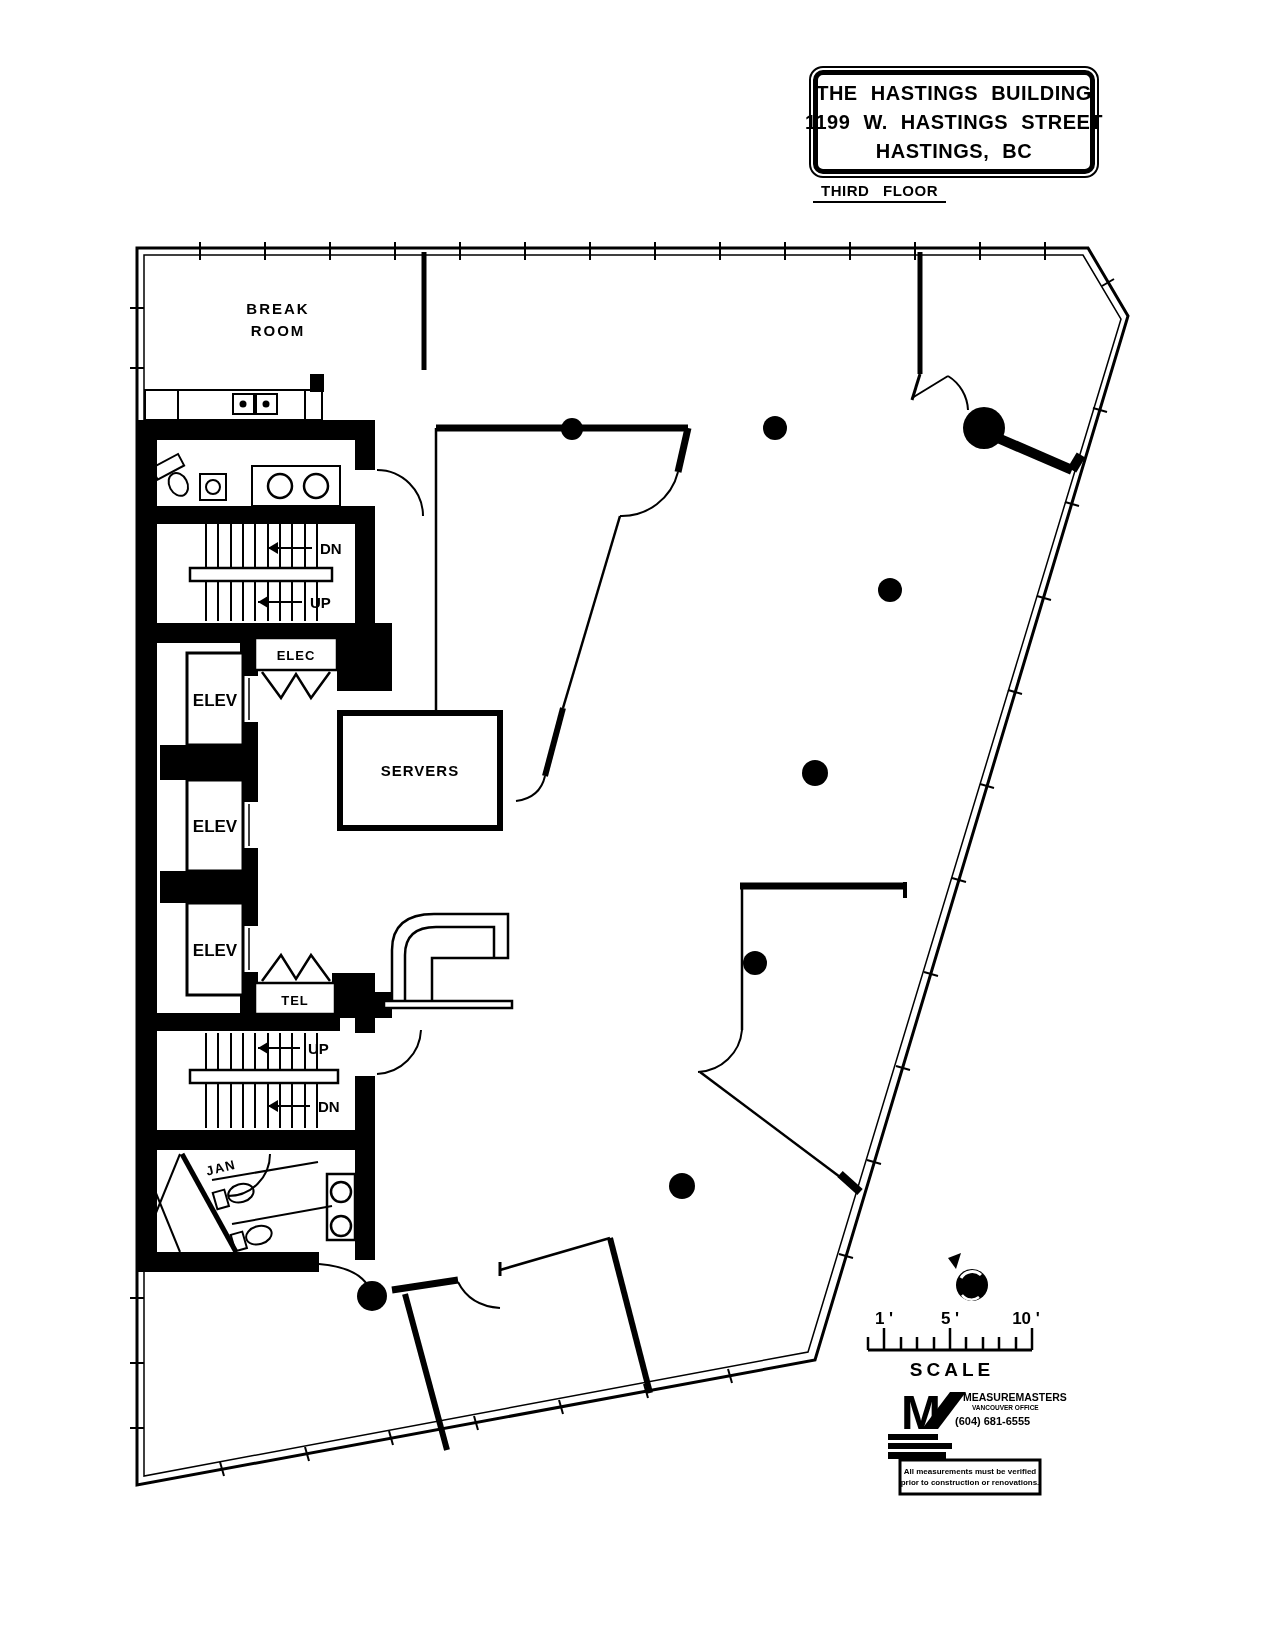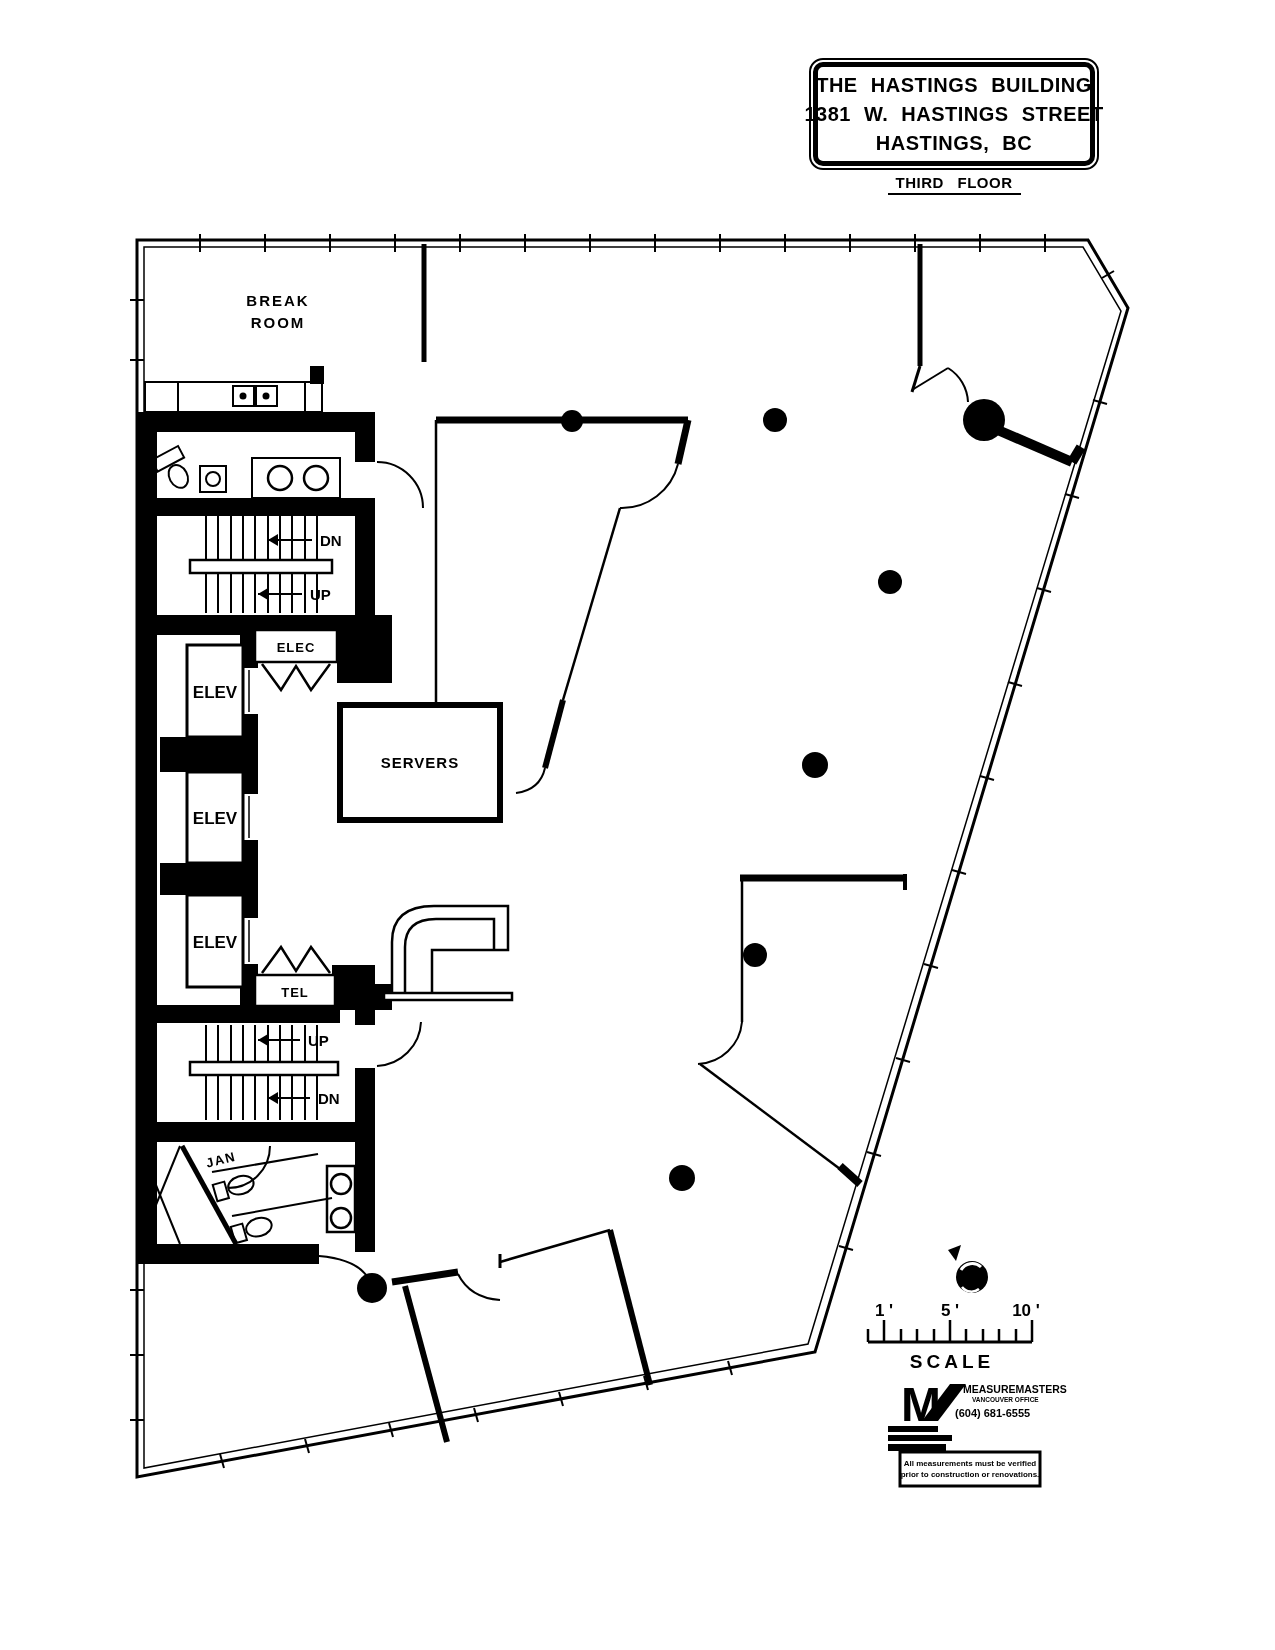--- a/index.html
+++ b/index.html
@@ -1,42 +1,42 @@
 <!DOCTYPE html>
 <html><head>
 <meta charset="utf-8">
 <style>
   html,body{margin:0;padding:0;background:#fff;}
   body{width:1275px;height:1650px;position:relative;overflow:hidden;
        font-family:"Liberation Sans",sans-serif;color:#000;}
-  .sheet{position:absolute;inset:0;background:#fff;}
+  .sheet{position:absolute;inset:0;background:#fff;margin-top:8px;}
   .title-block{
     position:absolute;left:813px;top:62px;width:272px;height:94px;
     border:5px solid #000;border-radius:10px;outline:2px solid #000;outline-offset:2px;
     display:flex;flex-direction:column;justify-content:center;align-items:center;
     background:#fff;
   }
   .title-line{font-weight:bold;font-size:20px;line-height:1.45;letter-spacing:.5px;word-spacing:7px;white-space:nowrap;}
-  .floor-label-wrap{position:absolute;left:813px;top:174px;width:282px;text-align:center;}
+  .floor-label-wrap{position:absolute;left:813px;top:174px;width:282px;}
   .floor-label{display:inline-block;font-weight:bold;font-size:15px;letter-spacing:.5px;word-spacing:9px;
     border-bottom:2.5px solid #000;padding:0 8px 2px 8px;}
   svg.plan{position:absolute;left:0;top:0;}
   .ink{stroke:#000;fill:none;}
   .blk{fill:#000;stroke:none;}
   .wht{fill:#fff;stroke:#000;}
   .lbl{font-family:"Liberation Sans",sans-serif;font-weight:bold;fill:#000;}
 </style>
 </head>
 <body>
 
 <div class="sheet">
 
   <div class="title-block">
     <div class="title-line">THE HASTINGS BUILDING</div>
-    <div class="title-line">1381 W. HASTINGS STREET</div>
+    <div class="title-line">1199 W. HASTINGS STREET</div>
     <div class="title-line">HASTINGS, BC</div>
   </div>
 
   <div class="floor-label-wrap">
     <span class="floor-label">THIRD FLOOR</span>
   </div>
 
   <svg class="plan" width="1275" height="1650" viewBox="0 0 1275 1650">
 
     <g>

